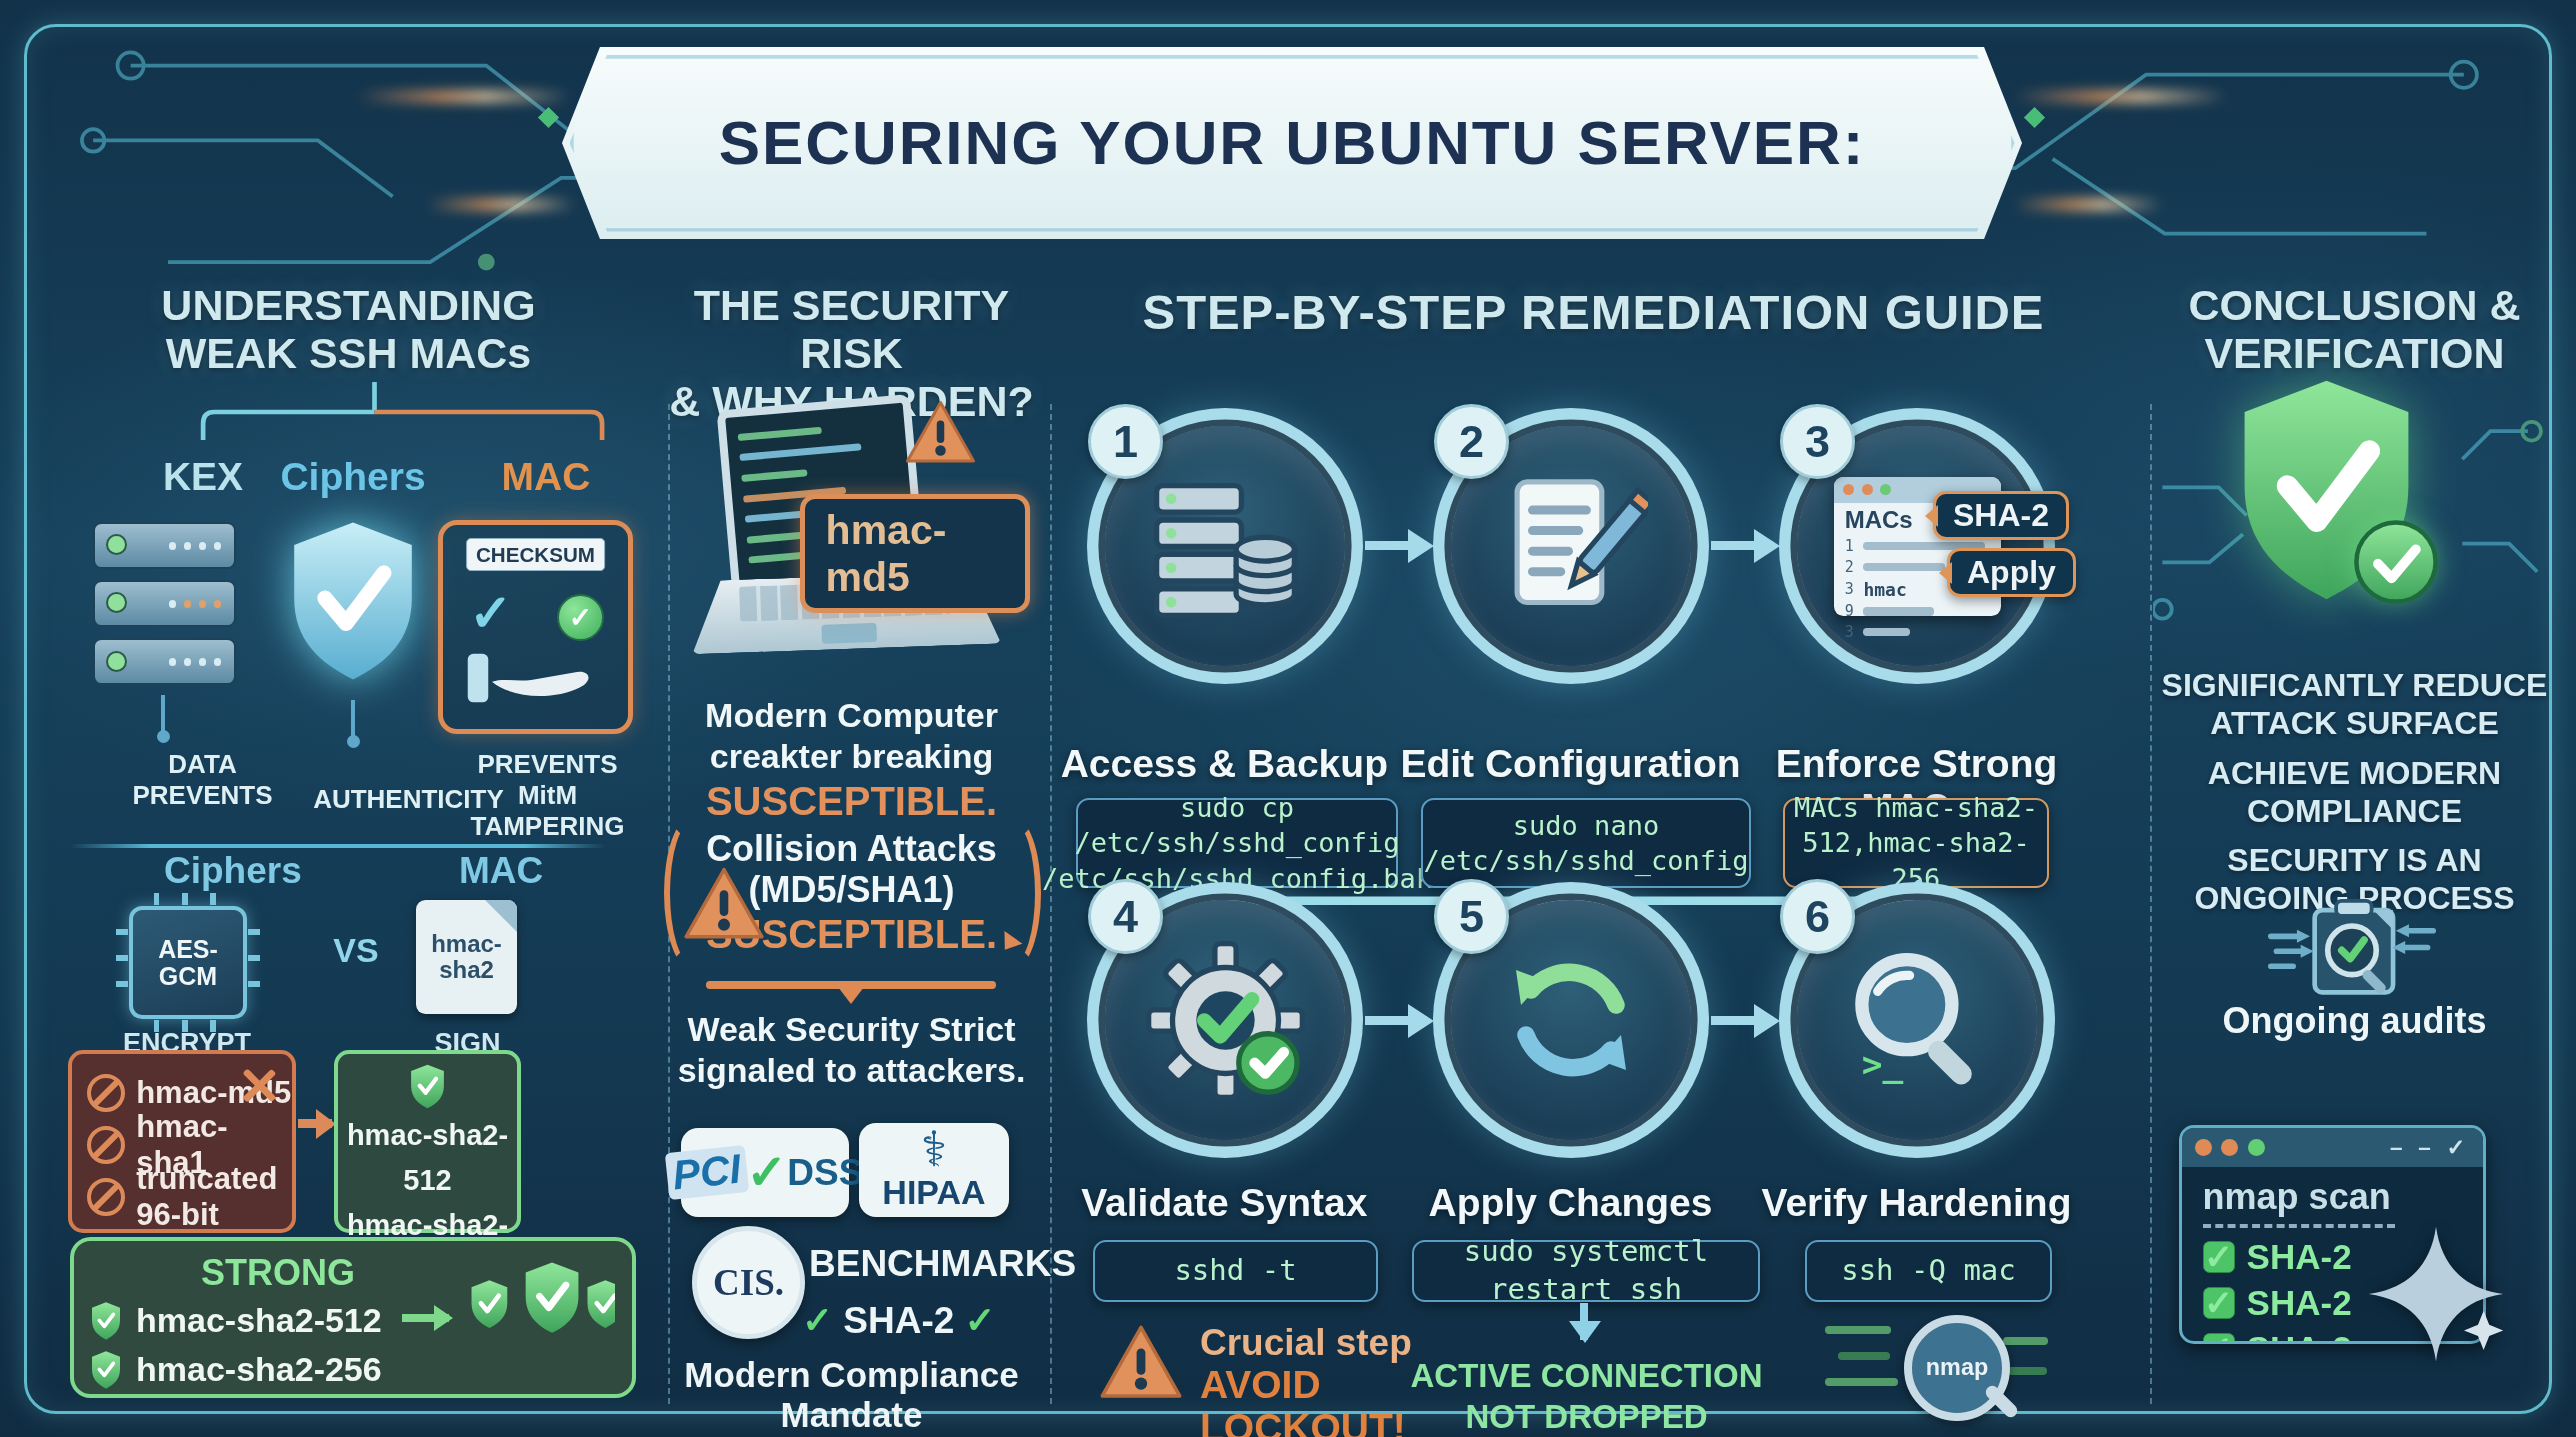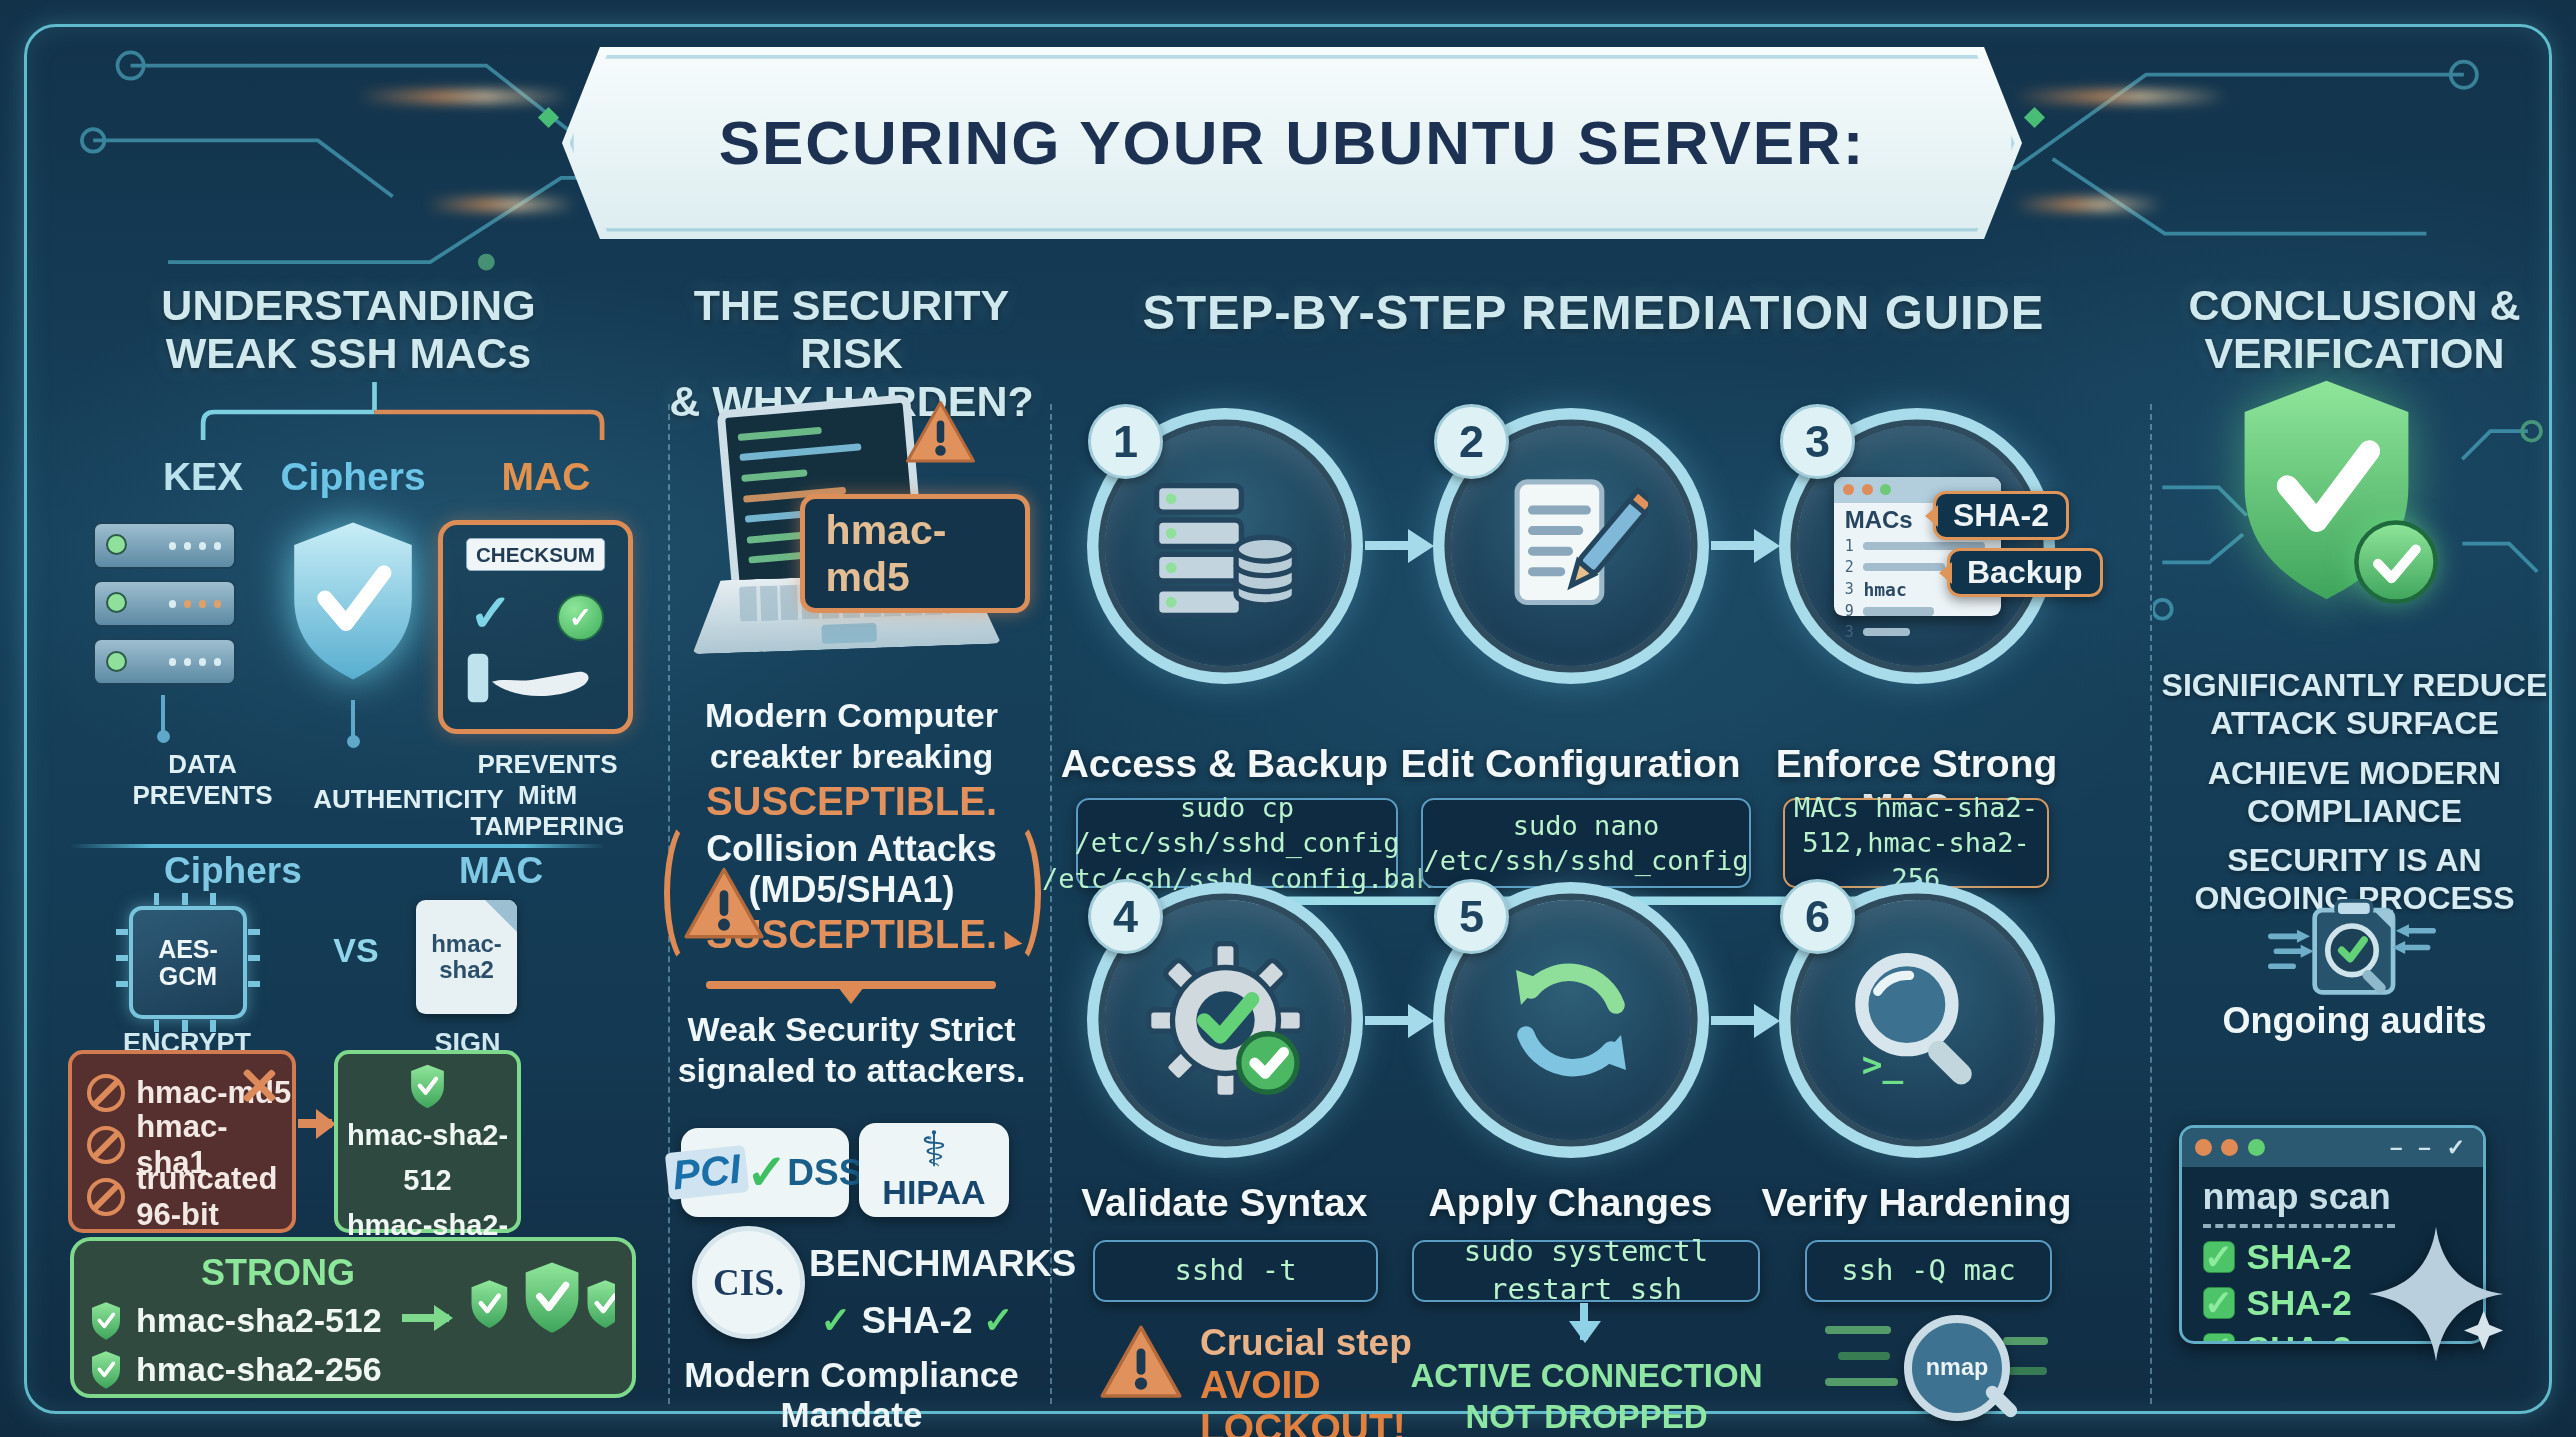--- a/index.html
+++ b/index.html
@@ -127,21 +127,21 @@
   .pcit{font-style:italic;font-weight:800;font-size:41px;color:#1a6fa8;background:#cfe4f0;padding:0 5.6px;transform:rotate(-6deg);border-radius:5.6px;}
   .pcichk{color:#3fbf63;font-size:49px;font-weight:800;margin:0 -3.7px;}
   .dsst{font-weight:800;font-size:37px;color:#1a5f8a;}
   .b-hip{left:204px;top:1123px;width:150px;height:94px;flex-direction:column;gap:0;}
   .cadu{font-size:49px;color:#1d5c8a;line-height:.9;font-family:"DejaVu Sans",sans-serif;}
   .hipt{font-weight:800;font-size:34px;color:#17476e;}
   .cis{position:absolute;left:37px;top:1226px;width:103px;height:103px;border-radius:50%;background:#eef5f6;
     display:flex;align-items:center;justify-content:center;box-shadow:0 3.7px 11.2px rgba(0,0,0,.4);border:5.6px solid #d6e6ec;}
   .cis span{font-family:"Liberation Serif",serif;font-weight:800;font-size:37px;color:#1d3a5f;}
   .bench{position:absolute;left:154px;top:1243px;width:234px;font-size:37px;font-weight:800;color:#eef5f7;}
-  .shaline{position:absolute;left:131px;top:1299px;width:262px;font-size:37px;font-weight:800;color:#eef5f7;text-align:center;}
+  .shaline{position:absolute;left:147px;top:1299px;width:262px;font-size:37px;font-weight:800;color:#eef5f7;text-align:left;}
   .gchk{color:#63d877;}
   .mandate{position:absolute;left:0;top:1355px;width:393px;text-align:center;font-size:35px;font-weight:700;color:#eef5f7;line-height:1.15;}
 
   
   .c3{position:absolute;left:1039px;top:0;width:1109px;height:1438px;}
   .c3 .hd{left:0;top:285px;width:1109px;font-size:49px;letter-spacing:0.9px;}
   .stepc{position:absolute;width:240px;height:240px;border-radius:50%;
     background:radial-gradient(circle at 50% 36%,#2f637e,#1b3e57 72%);
     background:radial-gradient(circle at 50% 36%,#2e6078,#1b3e57 72%);
     box-shadow:0 0 0 6.6px rgba(15,40,58,.8),0 0 0 18px #a9dcea,0 0 37px 15px rgba(120,210,235,.33), inset 0 13px 28px rgba(255,255,255,.12);
@@ -532,21 +532,21 @@
             <span class="n">9</span>
             <span class="bar" style="width:71px"></span>
           </div>
         <div class="wline">
             <span class="n">3</span>
             <span class="bar" style="width:47px"></span>
           </div>
       </div>
     </div>
     <div class="bubble" style="left:894px;top:491px">SHA-2</div>
-    <div class="bubble" style="left:908px;top:548px">Backup</div>
+    <div class="bubble" style="left:908px;top:548px">Apply</div>
 
     <div class="numb" style="left:49px;top:404px">1</div>
     <div class="numb" style="left:395px;top:404px">2</div>
     <div class="numb" style="left:741px;top:404px">3</div>
     <div class="harrow" style="left:326px;top:541px"></div>
     <div class="harrow" style="left:672px;top:541px"></div>
 
     <div class="steplbl" style="left:2.8px;top:742px">Access &amp; Backup</div>
     <div class="steplbl" style="left:349px;top:742px">Edit Configuration</div>
     <div class="steplbl" style="left:695px;top:742px">Enforce Strong MACs</div>

